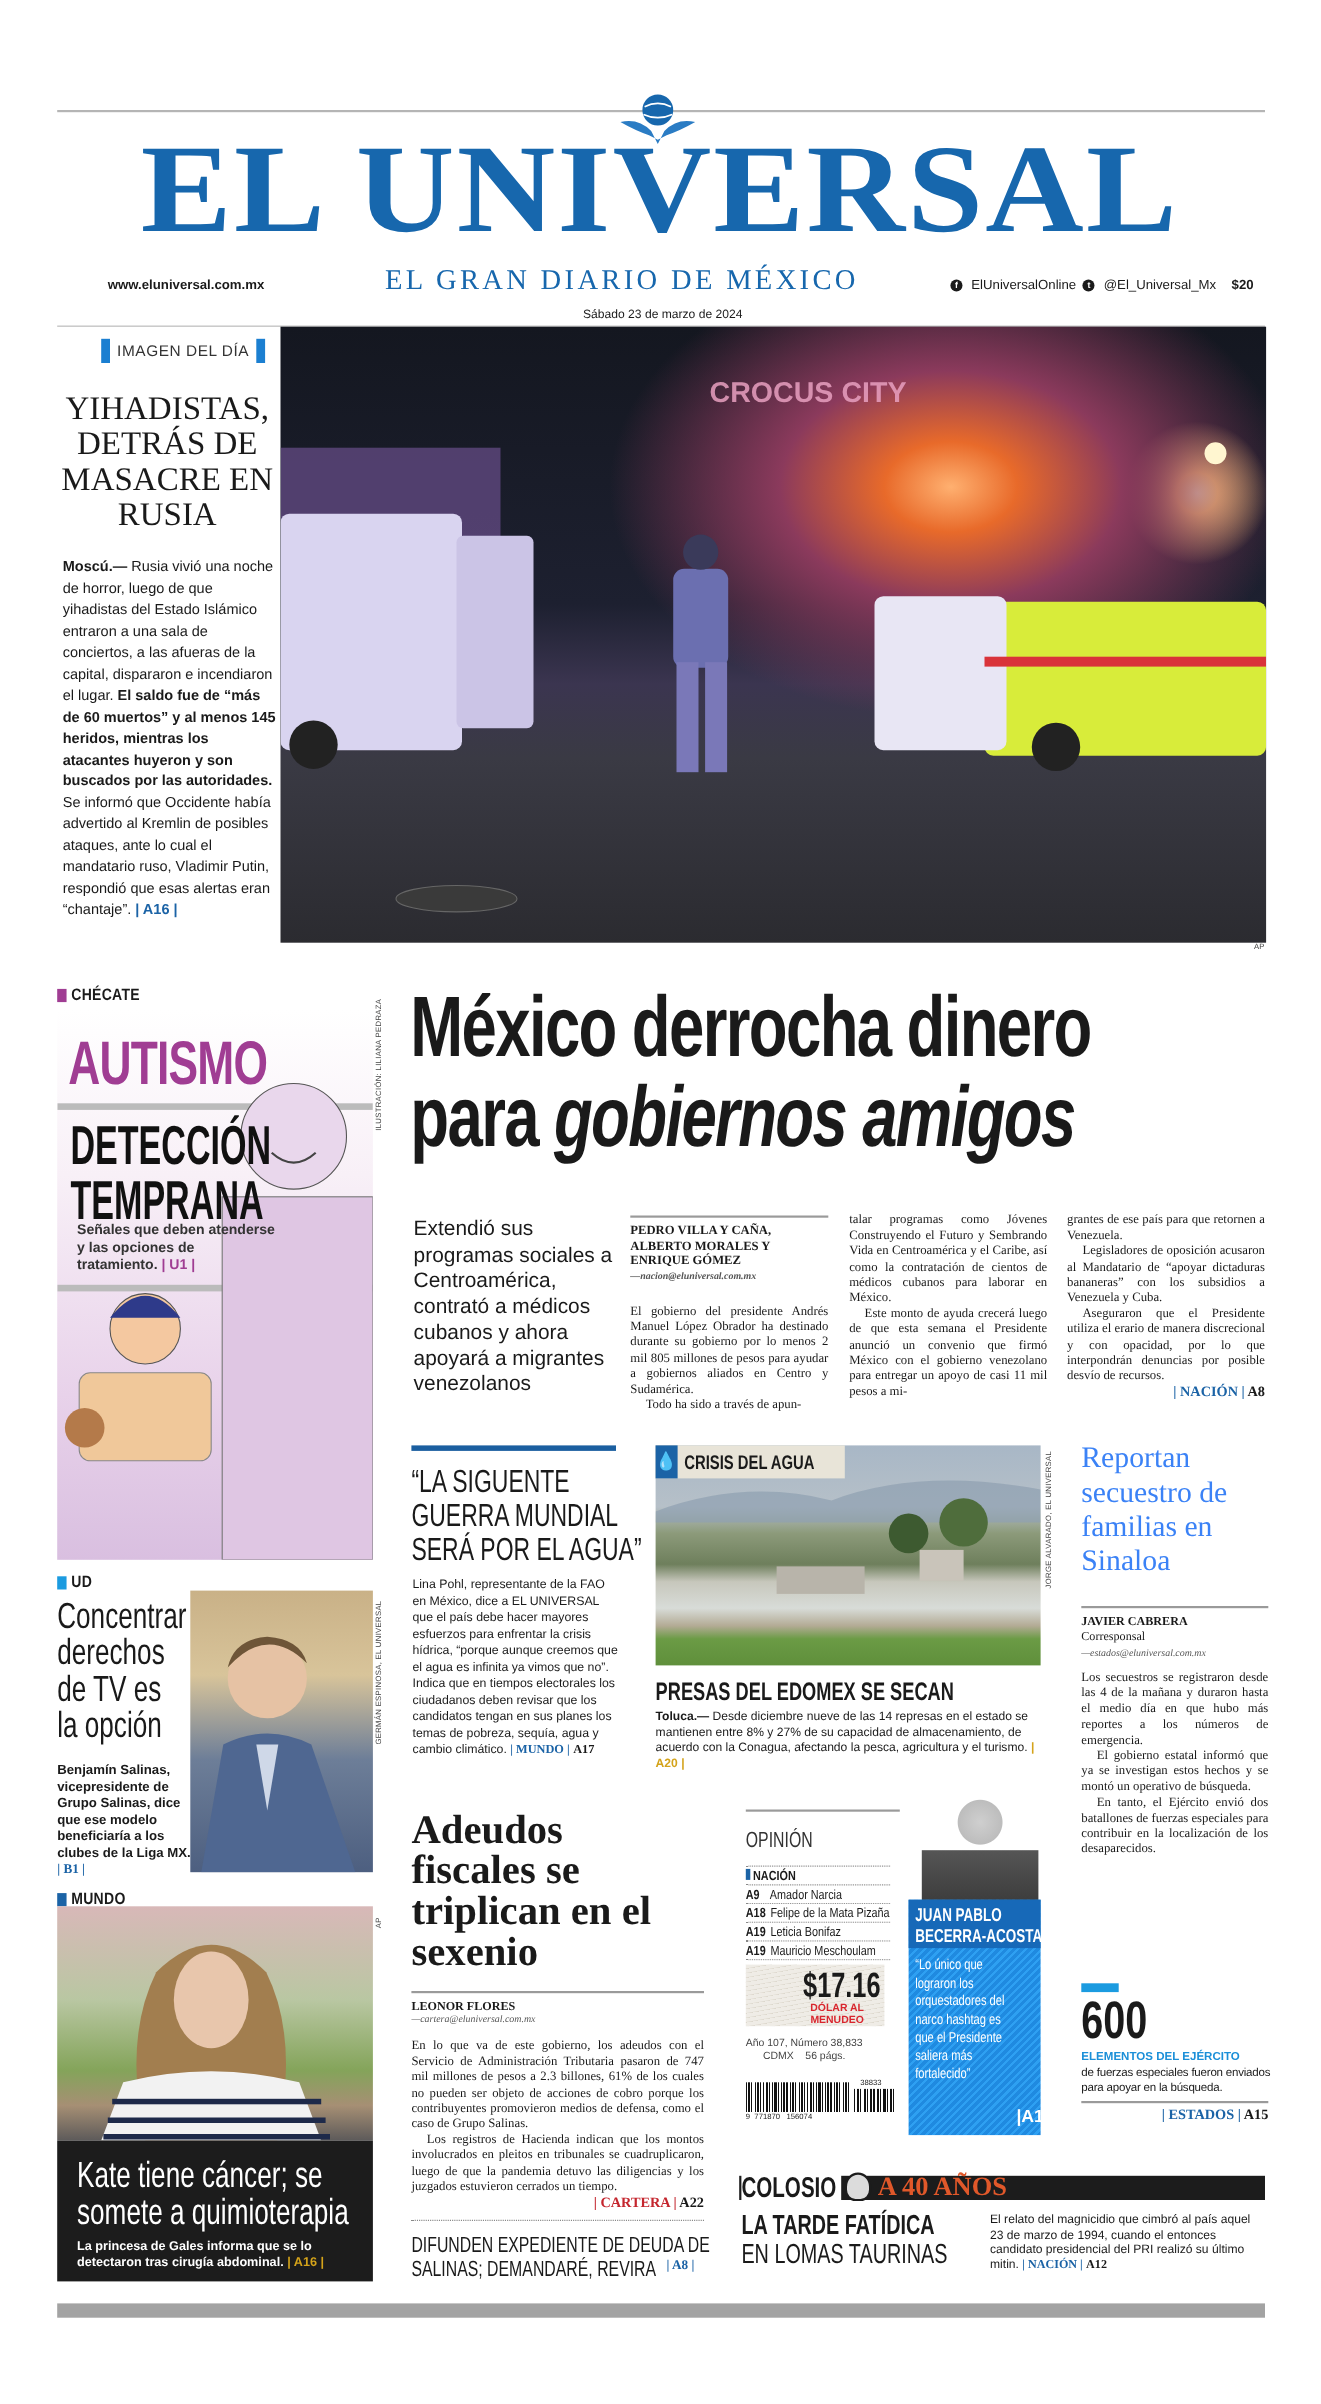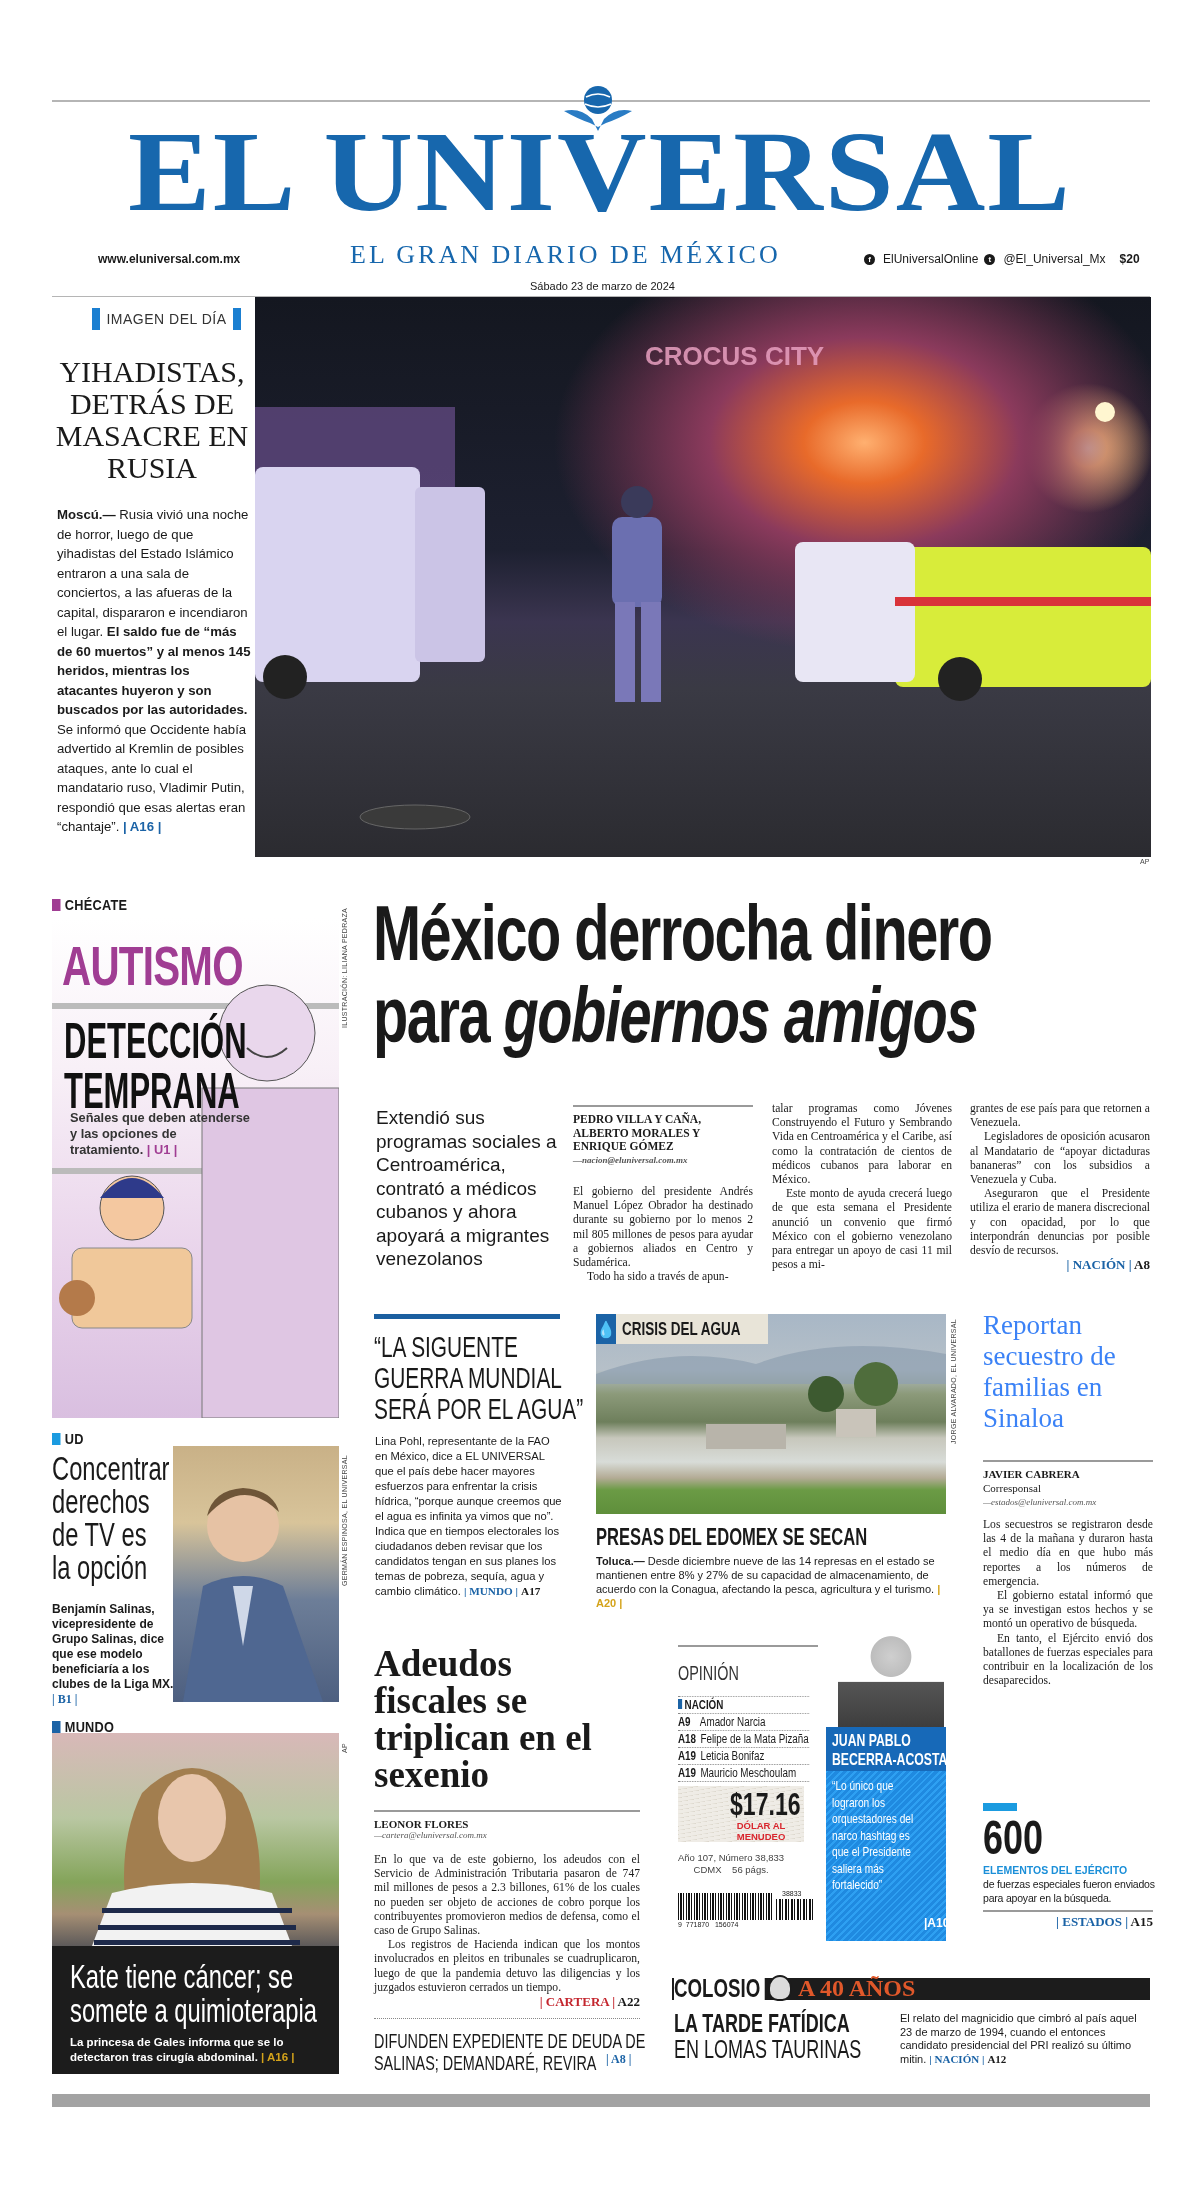--- a/index.html
+++ b/index.html
@@ -108,21 +108,21 @@
   .issue { left: 678px; top: 1852px; font-size: 9.5px; line-height: 12px; color: #444; text-align: center; }
   .barcode { left: 678px; top: 1893px; width: 95px; height: 27px; background: repeating-linear-gradient(90deg, #111 0 1px, #fff 1px 2px, #111 2px 4px, #fff 4px 5px, #111 5px 6px, #fff 6px 8px); }
   .barcode2 { left: 776px; top: 1899px; width: 38px; height: 21px; background: repeating-linear-gradient(90deg, #111 0 1px, #fff 1px 3px, #111 3px 5px, #fff 5px 6px); }
   .bc-num { font-size: 7px; color: #222; }
   .jp-photo { left: 838px; top: 1622px; width: 106px; height: 108px; background: radial-gradient(circle at 50% 32%, #cfcfcf 0%, #bdbdbd 22%, #fff 23%, #fff 25%, transparent 26%), linear-gradient(180deg, #fff 0%, #fff 55%, #555 56%, #3c3c3c 100%); }
   .jp-box { left: 826px; top: 1727px; width: 120px; height: 214px; background: repeating-linear-gradient(-45deg, #1f8ae0 0 3px, #2ea0f2 3px 5px); }
   .jp-name { left: 826px; top: 1727px; width: 120px; height: 44px; background: #1769b8; color: #fff; font-size: 17px; font-weight: bold; line-height: 19px; padding: 4px 6px; }
   .jp-name span { display: block; transform: scaleX(0.72); transform-origin: left; white-space: nowrap; }
   .jp-quote { left: 832px; top: 1778px; width: 110px; font-size: 13px; line-height: 16.5px; color: #fff; }
   .jp-quote span { display: block; transform: scaleX(0.78); transform-origin: left; white-space: nowrap; }
-  .jp-ref { left: 900px; top: 1916px; font-size: 12px; font-weight: bold; color: #fff; padding-left: 24px; }
+  .jp-ref { left: 900px; top: 1916px; font-size: 16px; font-weight: bold; color: #fff; padding-left: 24px; }
 
   
   .colosio-bar { left: 672px; top: 1978px; width: 478px; height: 22px; background: #1c1c1c; }
   .colosio-title { left: 674px; top: 1974px; font-size: 26px; font-weight: bold; background: #fff; padding-right: 6px; transform: scaleX(0.72); transform-origin: left top; line-height: 28px; }
   .colosio-face { left: 768px; top: 1975px; width: 24px; height: 26px; border-radius: 50% 50% 40% 40%; background: #dcdcdc; border: 2px solid #1c1c1c; }
   .a30 { left: 798px; top: 1975px; font-family: "Liberation Serif", serif; font-weight: bold; font-size: 24px; color: #e0582a; line-height: 26px; }
   .tarde-head { left: 674px; top: 2010px; font-size: 25px; font-weight: bold; line-height: 27px; transform: scaleX(0.72); transform-origin: left top; white-space: nowrap; }
   .tarde-head2 { left: 674px; top: 2036px; font-size: 25px; line-height: 27px; transform: scaleX(0.72); transform-origin: left top; white-space: nowrap; }
   .colosio-body { left: 900px; top: 2012px; width: 250px; font-size: 11px; line-height: 13.5px; }
   .bottom-bar { left: 52px; top: 2094px; width: 1098px; height: 13px; background: #a3a3a3; }

